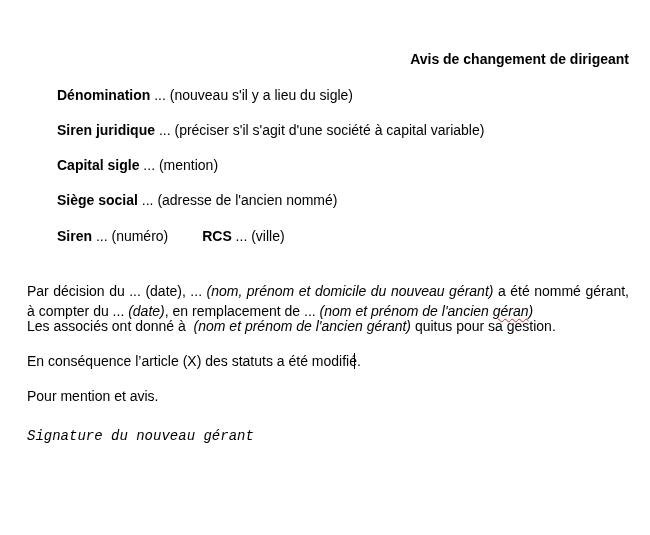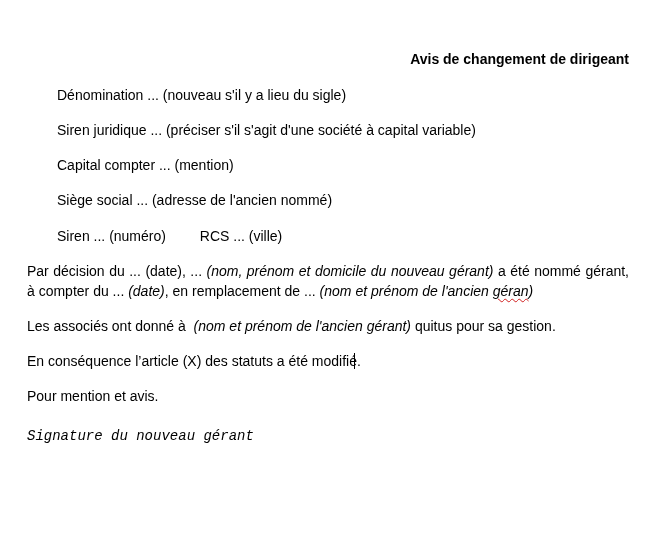--- a/index.html
+++ b/index.html
@@ -27,28 +27,29 @@
       left: 0;
       width: 602px;
       line-height: 20px;
       white-space: nowrap;
     }
     .title {
       text-align: right;
       font-weight: bold;
       top: 49px;
     }
-    .b { font-weight: normal; padding-left: 30px; }
+    .b { font-weight: bold; padding-left: 30px; }
     .i { font-style: italic; }
     .para {
       position: absolute;
       left: 0;
       width: 602px;
       line-height: 20px;
       text-align: justify;
+      margin-top: 20px;
     }
     .spell {
       text-decoration: underline wavy #d02020;
       text-decoration-thickness: 1px;
       text-underline-offset: 2px;
     }
     .caret {
       display: inline-block;
       width: 1px;
       height: 16px;
@@ -67,21 +68,21 @@
 
   <div class="line" style="top:85px;">
     <span class="b">Dénomination</span><span> ... (nouveau s'il y a lieu du sigle)</span>
   </div>
 
   <div class="line" style="top:120px;">
     <span class="b">Siren juridique</span><span> ... (préciser s'il s'agit d'une société à capital variable)</span>
   </div>
 
   <div class="line" style="top:155px;">
-    <span class="b">Capital compter</span><span> ... (mention)</span>
+    <span class="b">Capital sigle</span><span> ... (mention)</span>
   </div>
 
   <div class="line" style="top:190px;">
     <span class="b">Siège social</span><span> ... (adresse de l'ancien nommé)</span>
   </div>
 
   <div class="line" style="top:226px;">
     <span class="b">Siren</span><span> ... (numéro) </span><span class="b">RCS</span><span> ... (ville)</span>
   </div>
 

